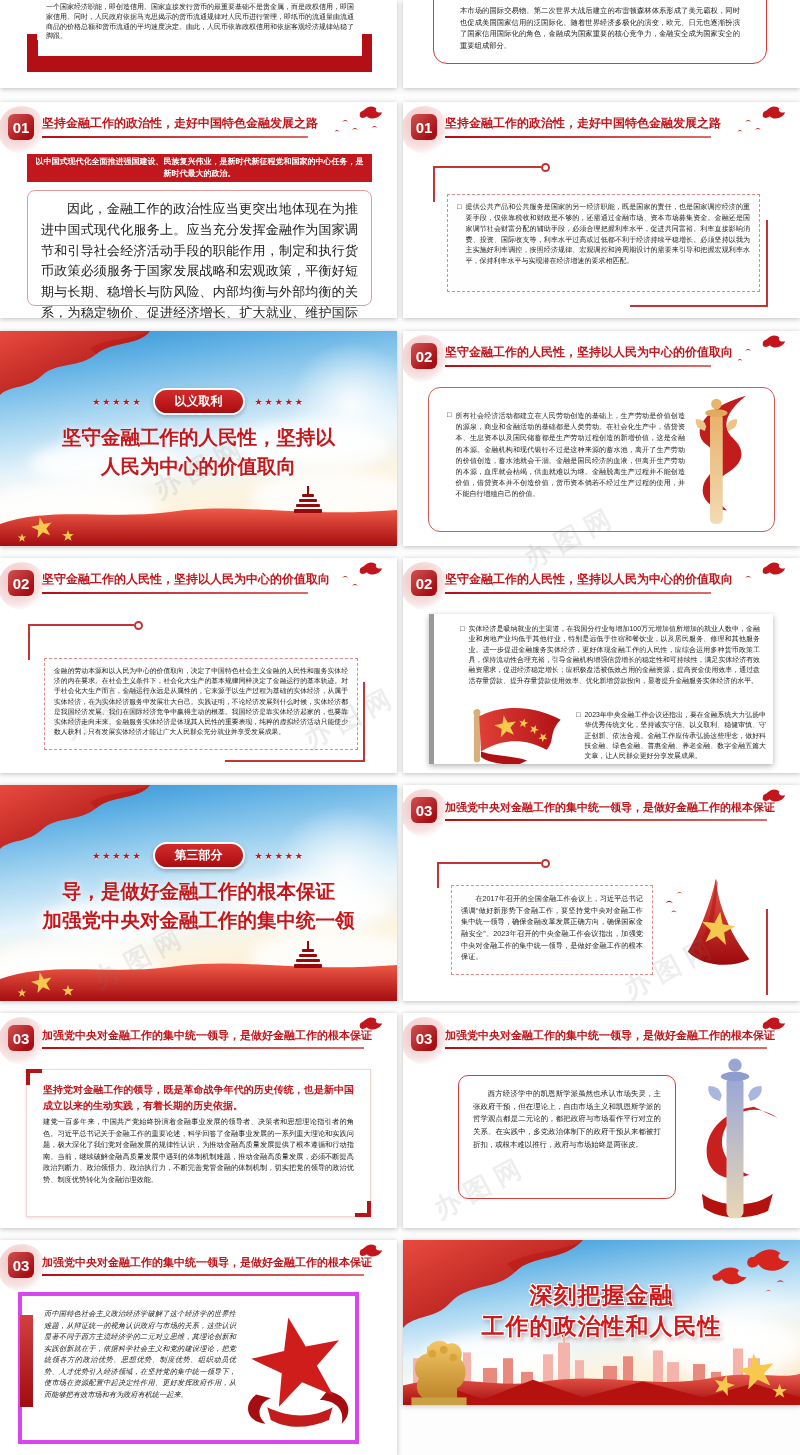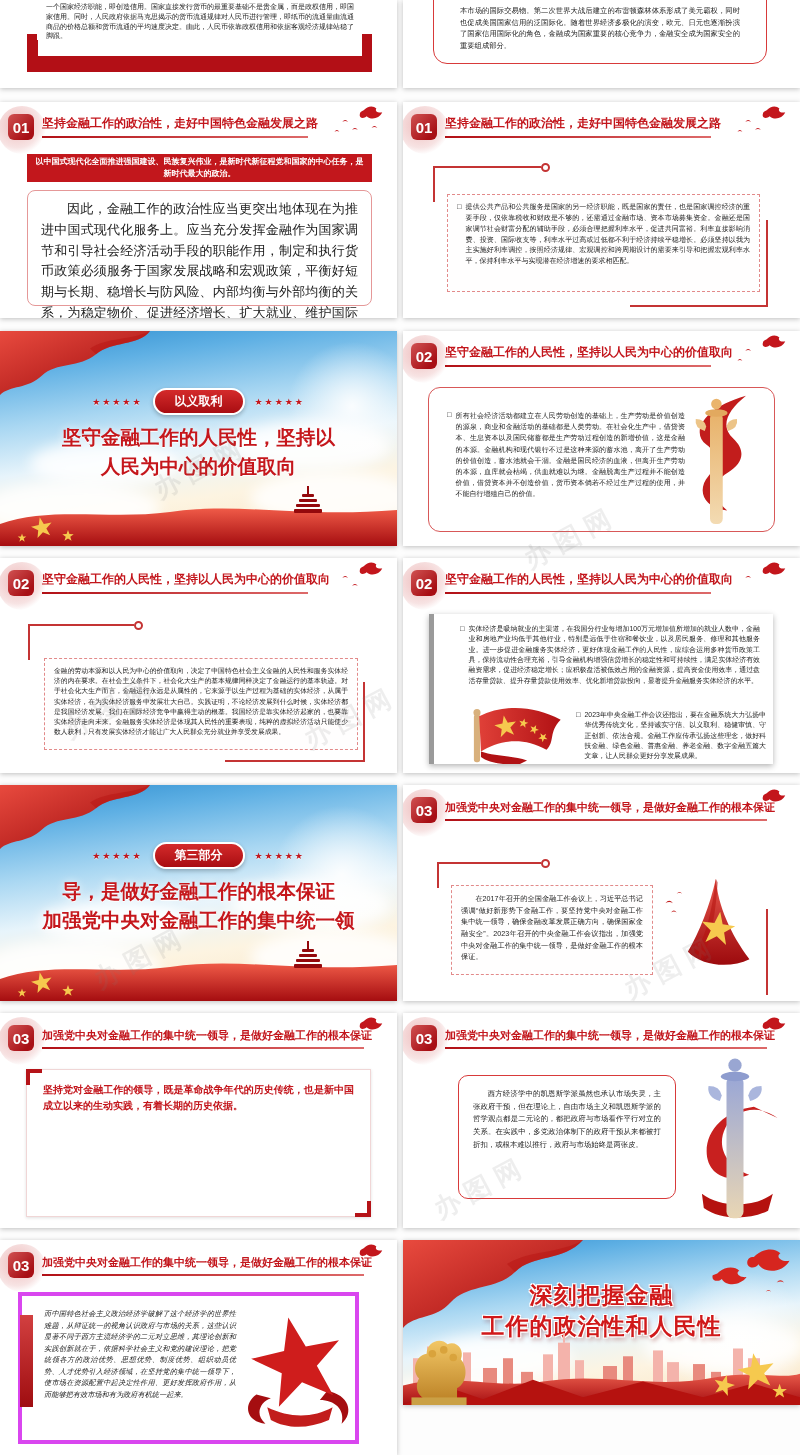--- a/index.html
+++ b/index.html
@@ -372,20 +372,21 @@
       <div class="numbox">03</div>
       <div class="ctitle long">加强党中央对金融工作的集中统一领导，是做好金融工作的根本保证</div>
       <div class="cunderline wide"></div>
       <svg class="birds" viewBox="0 0 80 40">
         <path d="M52 6 c4-5 10-5 13-2 c-2 3 2 5 6 4 c-3 7 -12 8 -16 4 c-3 3 -8 2 -7 -2 c0 -2 2 -3 4 -4z" fill="#c3161c"></path>
         <path d="M40 26 q3 -4 6 0 q-3 -2 -6 0z" fill="#c3161c"></path>
       </svg>
     </div>
     <div style="position:absolute;left:26px;top:56px;width:345px;height:148px;border:1px solid #f0d6d6;box-shadow:0 1px 3px rgba(0,0,0,.12);box-sizing:border-box;padding:12px 16px 8px 16px;">
       <div style="font-size:10px;line-height:1.62;color:#c3161c;font-weight:bold;text-align:justify;word-break:break-all;">坚持党对金融工作的领导，既是革命战争年代的历史传统，也是新中国成立以来的生动实践，有着长期的历史依据。</div>
+      <div class="txt" style="font-size:7.2px;line-height:1.6;margin-top:2px;">建党一百多年来，中国共产党始终扮演着金融事业发展的领导者、决策者和思想理论指引者的角色。习近平总书记关于金融工作的重要论述，科学回答了金融事业发展的一系列重大理论和实践问题，极大深化了我们党对金融发展的规律性认识，为推动金融高质量发展提供了根本遵循和行动指南。当前，继续破解金融高质量发展中遇到的体制机制难题，推动金融高质量发展，必须不断提高政治判断力、政治领悟力、政治执行力，不断完善党管金融的体制机制，切实把党的领导的政治优势、制度优势转化为金融治理效能。</div>
     </div>
     <div style="position:absolute;left:26px;top:56px;width:16px;height:4px;background:#b51318;"></div>
     <div style="position:absolute;left:26px;top:56px;width:4px;height:16px;background:#b51318;"></div>
     <div style="position:absolute;left:355px;top:200px;width:16px;height:4px;background:#b51318;"></div>
     <div style="position:absolute;left:367px;top:188px;width:4px;height:16px;background:#b51318;"></div>
   </div>
 
   <div class="slide" style="left:403px;top:1013px;width:397px;height:215px;">
     <div class="chead">
       <div class="halo"></div>

